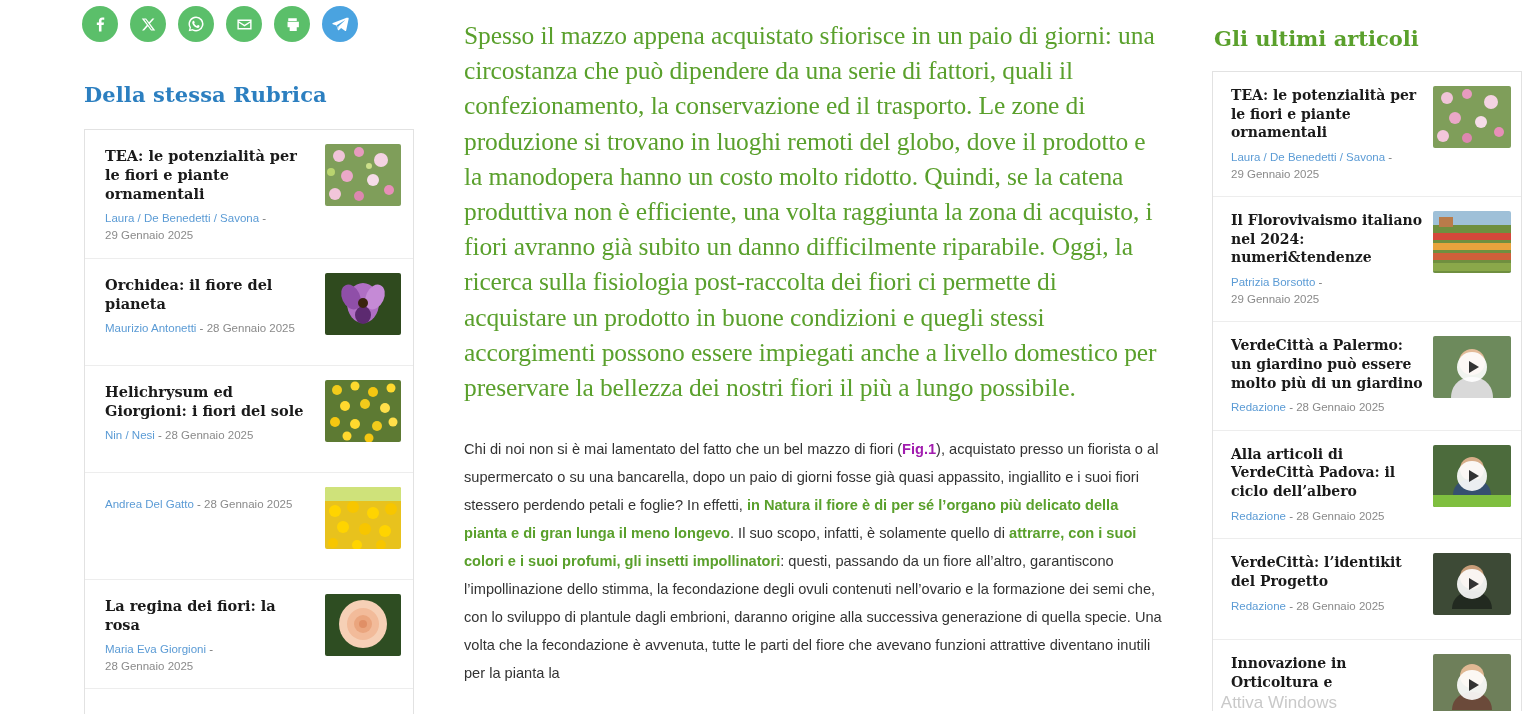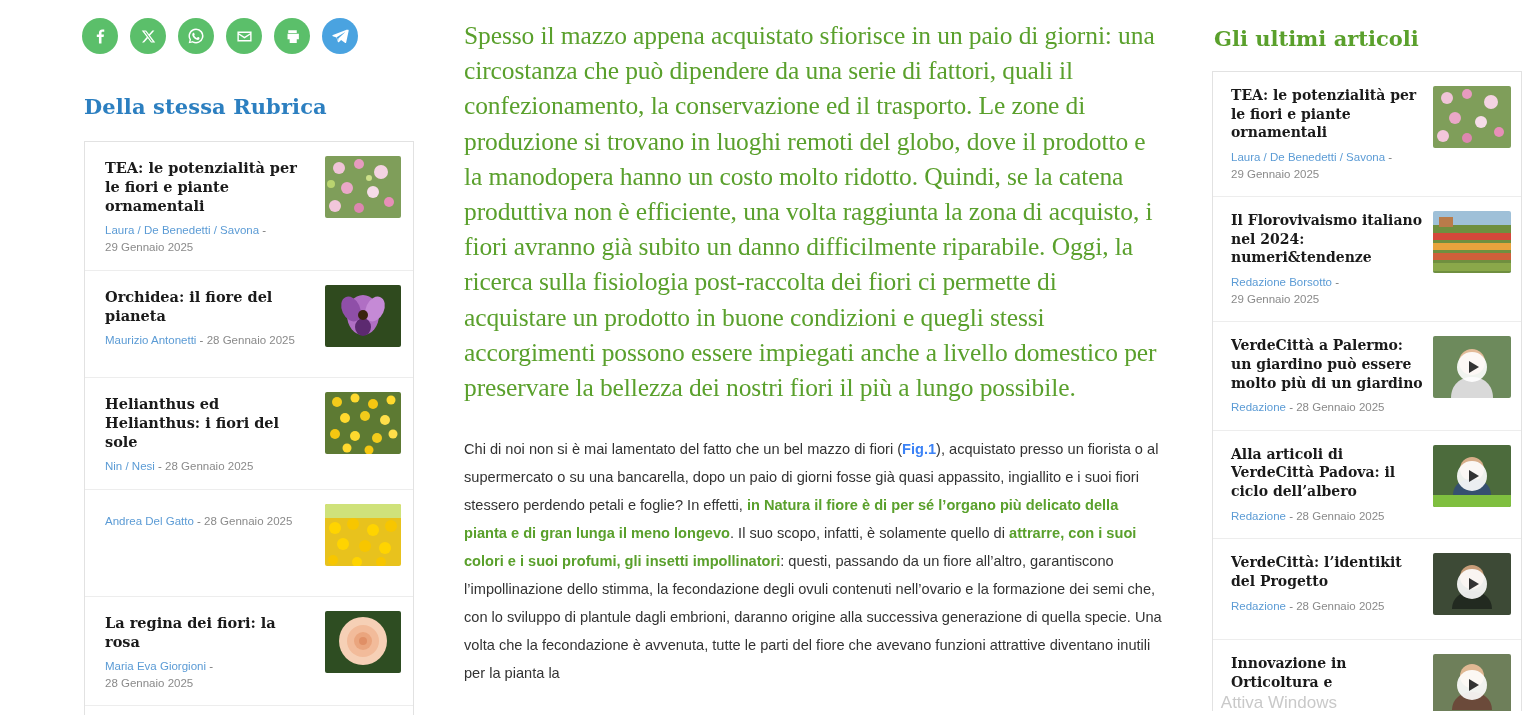--- a/index.html
+++ b/index.html
@@ -13,21 +13,21 @@
     position: relative;
     width: 1533px; height: 715px;
     display: flex;
     padding: 0;
   }
 
   
   .left-col {
     width: 420px;
     flex: 0 0 420px;
-    padding: 12px 0 0 0;
+    padding: 0 0 0 0;
     position: relative;
   }
   .share-row {
     display: flex;
     gap: 12px;
     padding: 6px 0 0 82px;
   }
   .share-btn {
     width: 36px; height: 36px;
     border-radius: 50%;
@@ -103,21 +103,21 @@
     margin-top: 30px;
     font-size: 14.6px;
     line-height: 1.92;
     color: #333333;
     font-family: "Liberation Sans", sans-serif;
   }
   .body-text .hl {
     color: #5aa02c;
     font-weight: bold;
   }
-  .body-text .figref { color: #3b82f6; font-weight: bold; }
+  .body-text .figref { color: #a21caf; font-weight: bold; }
 
   
   .right-col {
     width: 330px;
     flex: 0 0 330px;
     padding: 26px 30px 0 9px;
   }
   .right-title {
     color: #5aa02c;
     font-size: 21px;
@@ -293,21 +293,21 @@
             <ellipse cx="26" cy="24" rx="9" ry="13" fill="#8f4fa8" transform="rotate(-25 26 24)"></ellipse>
             <ellipse cx="50" cy="24" rx="9" ry="13" fill="#c58ad6" transform="rotate(25 50 24)"></ellipse>
             <ellipse cx="38" cy="42" rx="8" ry="9" fill="#5c2a70"></ellipse>
             <circle cx="38" cy="30" r="5" fill="#3a2410"></circle>
           </svg>
         </div>
       </div>
 
       <div class="rubrica-item">
         <div class="ri-text">
-          <div class="ri-title">Helianthus ed Helianthus: i fiori del sole</div>
+          <div class="ri-title">Helichrysum ed Giorgioni: i fiori del sole</div>
           <div class="ri-meta">
             <span>Nin / Nesi</span><span class="sep"> - </span>
             <span class="ri-date">28 Gennaio 2025</span>
           </div>
         </div>
         <div class="ri-thumb">
           <svg class="img" viewBox="0 0 76 62" preserveAspectRatio="none">
             <rect width="76" height="62" fill="#5d7a33"></rect>
             <circle cx="12" cy="10" r="5" fill="#f2cb1b"></circle>
               <circle cx="30" cy="6" r="4.5" fill="#ffd92e"></circle>
@@ -410,21 +410,21 @@
             <circle cx="10" cy="50" r="6" fill="#f2c6da"></circle>
               <circle cx="34" cy="52" r="5" fill="#dd87b0"></circle>
           </svg>
         </div>
       </div>
 
       <div class="latest-item">
         <div class="li-text">
           <div class="li-title">Il Florovivaismo italiano nel 2024: numeri&amp;tendenze</div>
           <div class="li-meta">
-            <span>Redazione Borsotto</span><span class="sep"> - </span><br>
+            <span>Patrizia Borsotto</span><span class="sep"> - </span><br>
             <span class="li-date">29 Gennaio 2025</span>
           </div>
         </div>
         <div class="li-thumb">
           <svg class="img" viewBox="0 0 78 62" preserveAspectRatio="none">
             <rect width="78" height="62" fill="#9fc0d8"></rect>
             <rect y="14" width="78" height="48" fill="#6f8f3f"></rect>
             <rect y="22" width="78" height="7" fill="#d4483a"></rect>
             <rect y="32" width="78" height="7" fill="#e8a33d"></rect>
             <rect y="42" width="78" height="7" fill="#cf5f3a"></rect>

